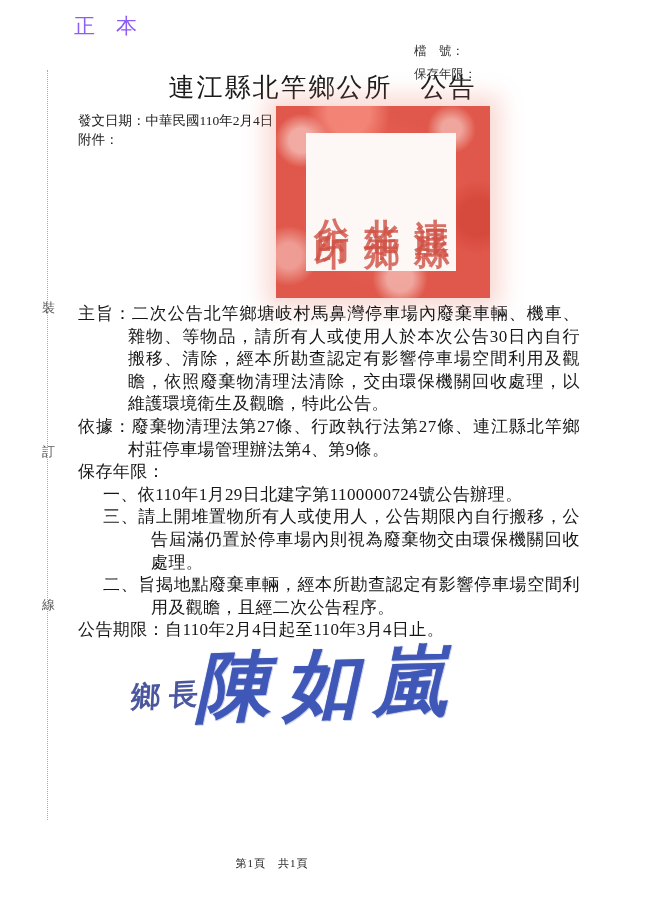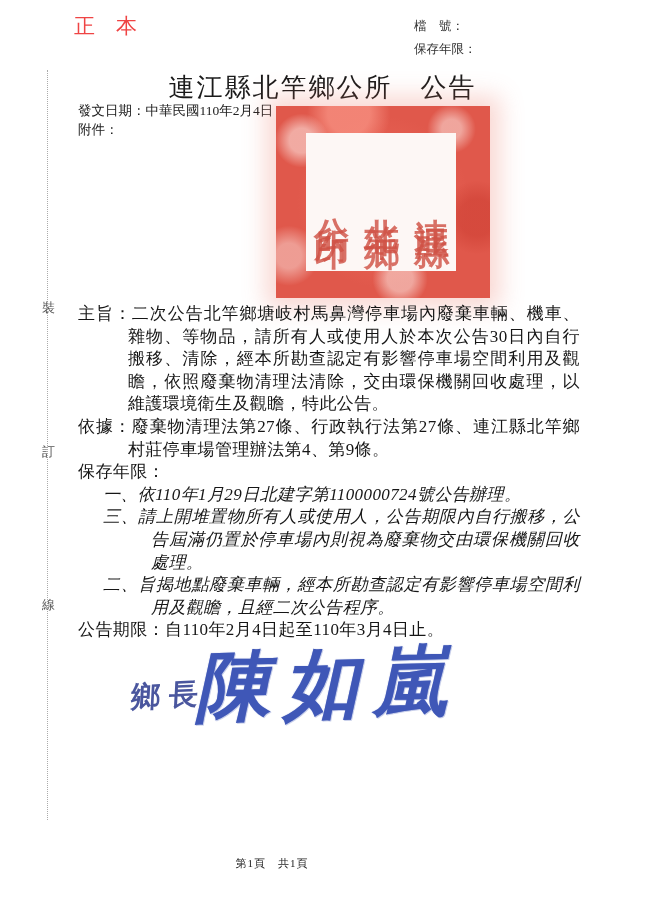--- a/index.html
+++ b/index.html
@@ -32,45 +32,45 @@
   }
   .bm-0 { top: 300px; }
   .bm-1 { top: 444px; }
   .bm-2 { top: 597px; }
 
   
   .copy-label {
     position: absolute;
     left: 74px; top: 12px;
     font-size: 21px;
-    color: #ef4444;
+    color: #8b5cf6;
   }
   .file-box {
     position: absolute;
-    left: 414px; top: 15px;
+    left: 414px; top: 40px;
     font-size: 12.5px;
     line-height: 23px;
     color: #333;
     white-space: pre;
   }
   .doc-title {
     position: absolute;
     left: 0; top: 70px;
     width: 645px;
     text-align: center;
     font-size: 26px;
     font-weight: normal;
     letter-spacing: 2px;
     color: #1a1a1a;
   }
 
   
   .meta {
     position: absolute;
-    left: 78px; top: 102px;
+    left: 78px; top: 112px;
     font-size: 13.5px;
     line-height: 18.5px;
     color: #222;
   }
 
   
   .seal {
     position: absolute;
     left: 276px; top: 106px;
     width: 214px; height: 192px;
@@ -111,21 +111,21 @@
     position: absolute;
     left: 78px; top: 303px;
     width: 502px;
     font-size: 17px;
     line-height: 22.6px;
     letter-spacing: 0.4px;
     text-align: justify;
     color: #161616;
   }
   .para-hang   { padding-left: 50px; text-indent: -50px; }
-  .item        { padding-left: 73px; text-indent: -48px; font-style: italic; }
+  .item        { padding-left: 73px; text-indent: -48px; }
 
   
   .sig-title {
     position: absolute;
     left: 131px; top: 676px;
     font-size: 29px;
     letter-spacing: 9px;
     font-weight: bold;
     color: #3b4896;
     transform: rotate(-3deg) skewX(-6deg);

